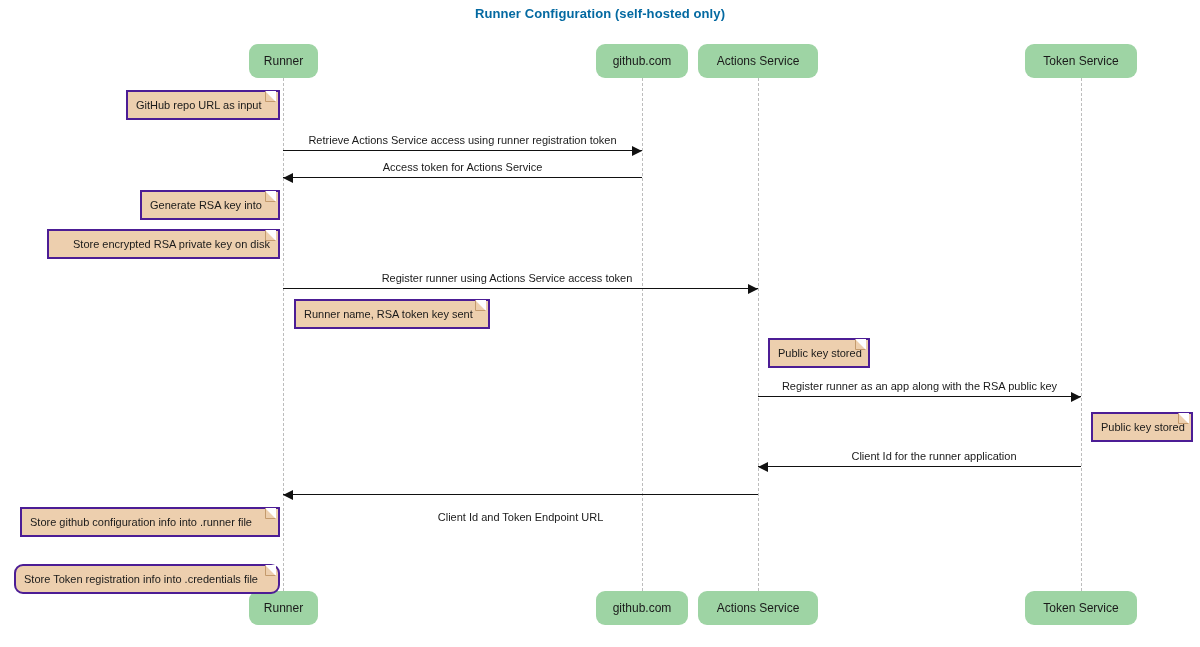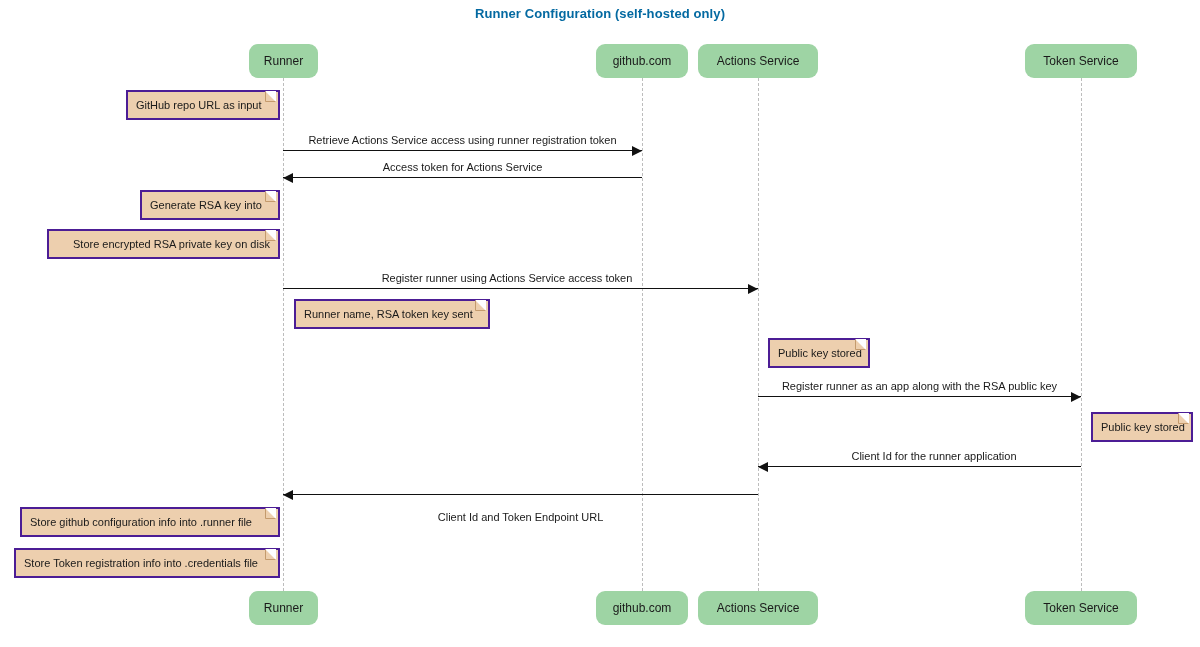--- a/index.html
+++ b/index.html
@@ -201,21 +201,21 @@
           <polyline points="0.5,0.5 0.5,10.5 10.5,10.5" fill="none" stroke="#c49a6c" stroke-width="1"></polyline>
         </svg>
       </div>
       <div class="note" style="left: 20px; top: 507px; width: 260px;">
         <span>Store github configuration info into .runner file</span>
         <svg width="11" height="11" class="fold-line" style="position: absolute; top: -1px; right: -1px;">
           <polygon points="0,0 11,0 11,11" fill="#ffffff"></polygon>
           <polyline points="0.5,0.5 0.5,10.5 10.5,10.5" fill="none" stroke="#c49a6c" stroke-width="1"></polyline>
         </svg>
       </div>
-      <div class="note" style="left: 14px; top: 548px; width: 266px;">
+      <div class="note" style="left: 14px; top: 564px; width: 266px; border-radius: 9px;">
         <span>Store Token registration info into .credentials file</span>
         <svg width="11" height="11" class="fold-line" style="position: absolute; top: -1px; right: -1px;">
           <polygon points="0,0 11,0 11,11" fill="#ffffff"></polygon>
           <polyline points="0.5,0.5 0.5,10.5 10.5,10.5" fill="none" stroke="#c49a6c" stroke-width="1"></polyline>
         </svg>
       </div>
     </div>
 
 </div>
 

